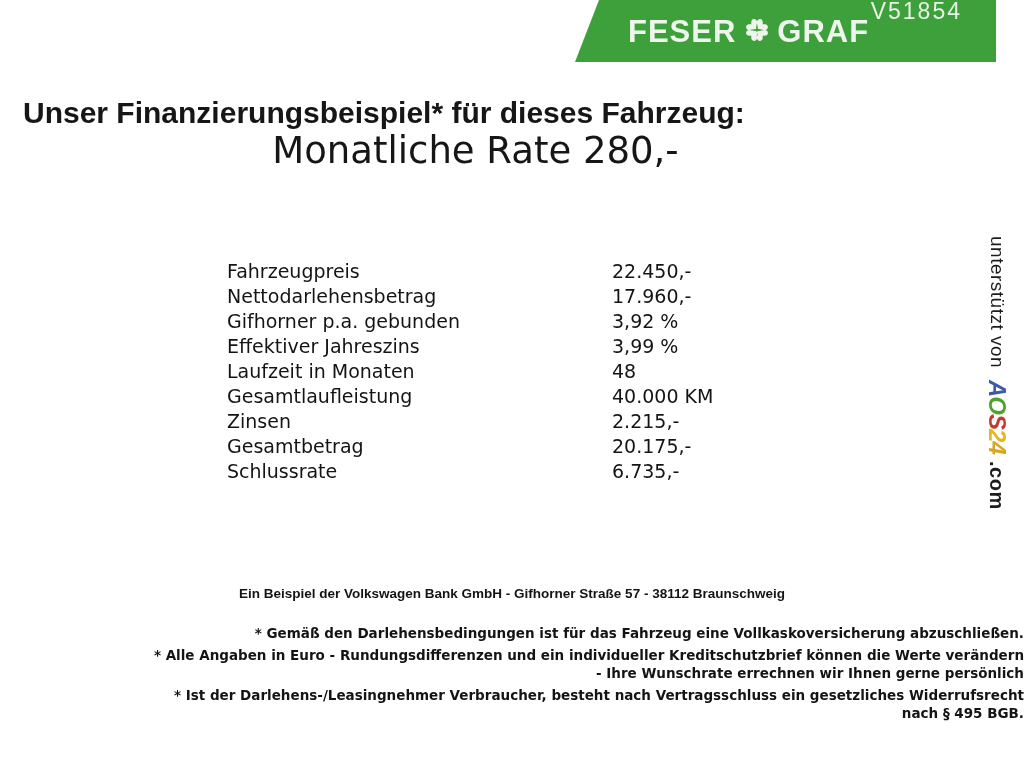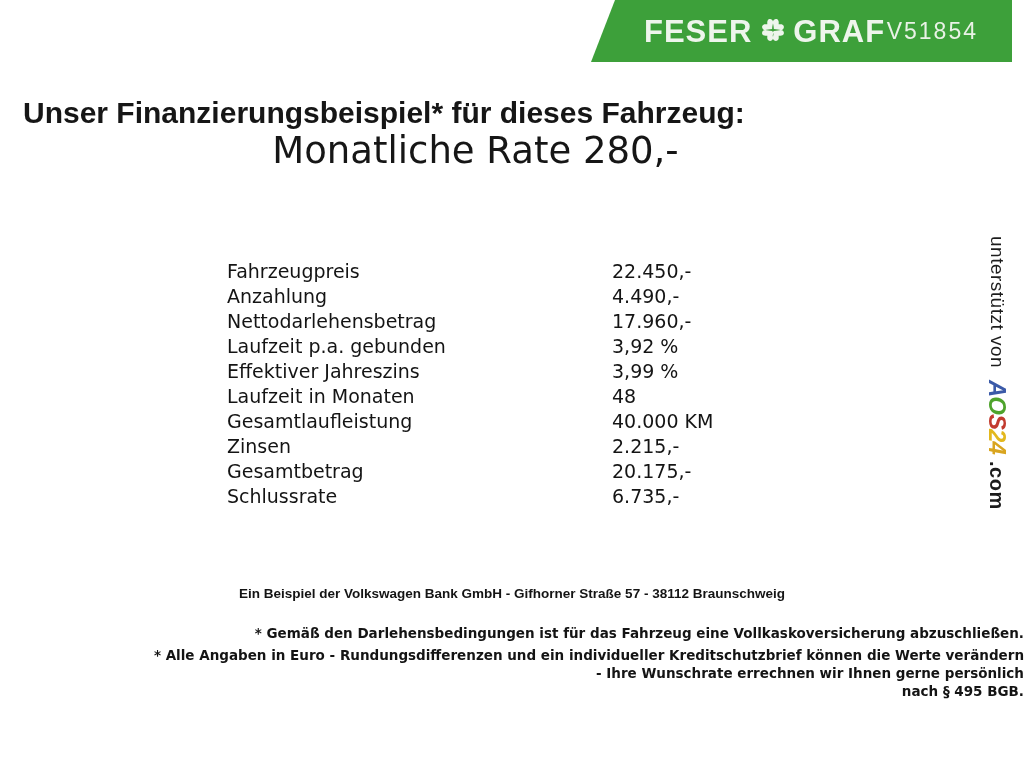--- a/index.html
+++ b/index.html
@@ -13,28 +13,27 @@
     height: 768px;
     overflow: hidden;
     background: #ffffff;
     font-family: "DejaVu Sans", sans-serif;
     color: #111111;
   }
 
   
   .banner {
     position: absolute;
-    left: 588px;
+    left: 572px;
     top: 0;
     width: 424px;
     height: 62px;
     background: #3da03a;
     clip-path: polygon(27px 0, 100% 0, 100% 100%, 3px 100%);
     display: flex;
-    align-items: center;
   }
   .brand {
     display: flex;
     align-items: center;
     margin-left: 56px;
     color: #eef5ec;
     font-family: "Liberation Sans", sans-serif;
     font-weight: 700;
     font-size: 31px;
     letter-spacing: 1px;
@@ -178,29 +177,25 @@
 
   <div class="title-line1">Unser Finanzierungsbeispiel* für dieses Fahrzeug:</div>
   <div class="title-line2">Monatliche Rate 280,-</div>
 
   <div class="finance-table">
     <div class="finance-row">
       <span>Fahrzeugpreis</span>
       <span>22.450,-</span>
     </div>
     <div class="finance-row">
-      <span>Anzahlung</span>
-      <span>4.490,-</span>
-    </div>
-    <div class="finance-row">
       <span>Nettodarlehensbetrag</span>
       <span>17.960,-</span>
     </div>
     <div class="finance-row">
-      <span>Laufzeit p.a. gebunden</span>
+      <span>Gifhorner p.a. gebunden</span>
       <span>3,92 %</span>
     </div>
     <div class="finance-row">
       <span>Effektiver Jahreszins</span>
       <span>3,99 %</span>
     </div>
     <div class="finance-row">
       <span>Laufzeit in Monaten</span>
       <span>48</span>
     </div>
@@ -227,16 +222,17 @@
     <span class="aos-logo"><span style="color: rgb(59, 90, 168);">A</span><span style="color: rgb(78, 163, 44);">O</span><span style="color: rgb(194, 59, 47);">S</span><span style="color: rgb(227, 184, 30);">2</span><span style="color: rgb(217, 165, 31);">4</span></span>
     <span class="credit-suffix">.com</span>
   </aside>
 
   <div class="footer-bank">Ein Beispiel der Volkswagen Bank GmbH - Gifhorner Straße 57 - 38112 Braunschweig</div>
 
   <div class="footer-notes">
     <div class="note-line">* Gemäß den Darlehensbedingungen ist für das Fahrzeug eine Vollkaskoversicherung abzuschließen.</div>
     <div class="note-line note-gap">* Alle Angaben in Euro - Rundungsdifferenzen und ein individueller Kreditschutzbrief können die Werte verändern</div>
     <div class="note-line">- Ihre Wunschrate errechnen wir Ihnen gerne persönlich</div>
+    <div class="note-line note-gap">* Ist der Darlehens-/Leasingnehmer Verbraucher, besteht nach Vertragsschluss ein gesetzliches Widerrufsrecht</div>
     <div class="note-line">nach § 495 BGB.</div>
   </div>
 
 </div>
 
 </body></html>

